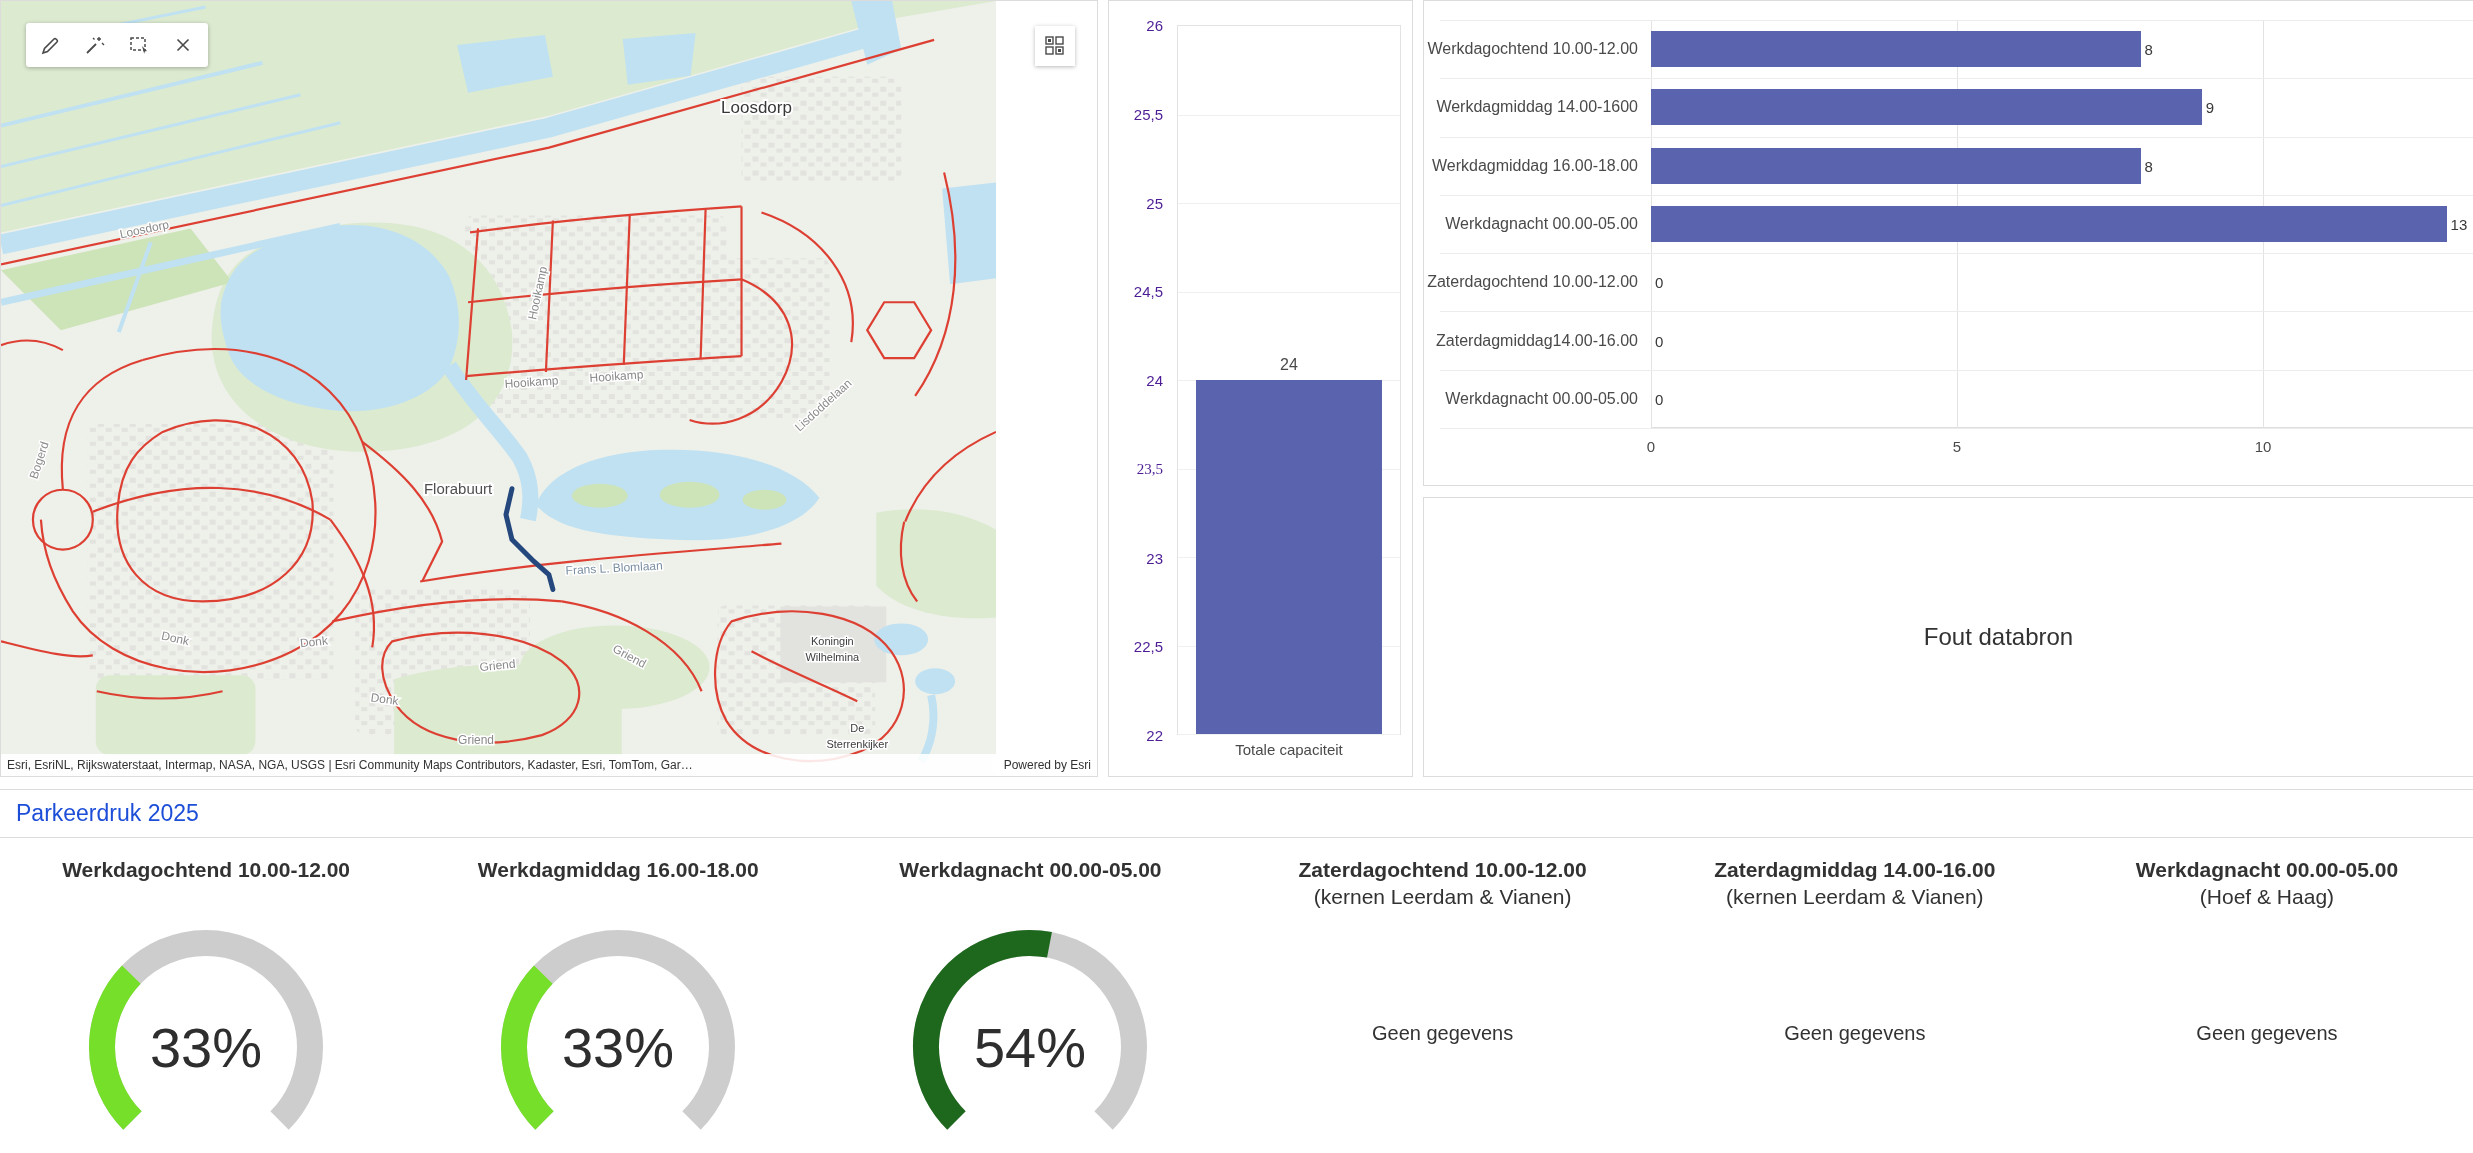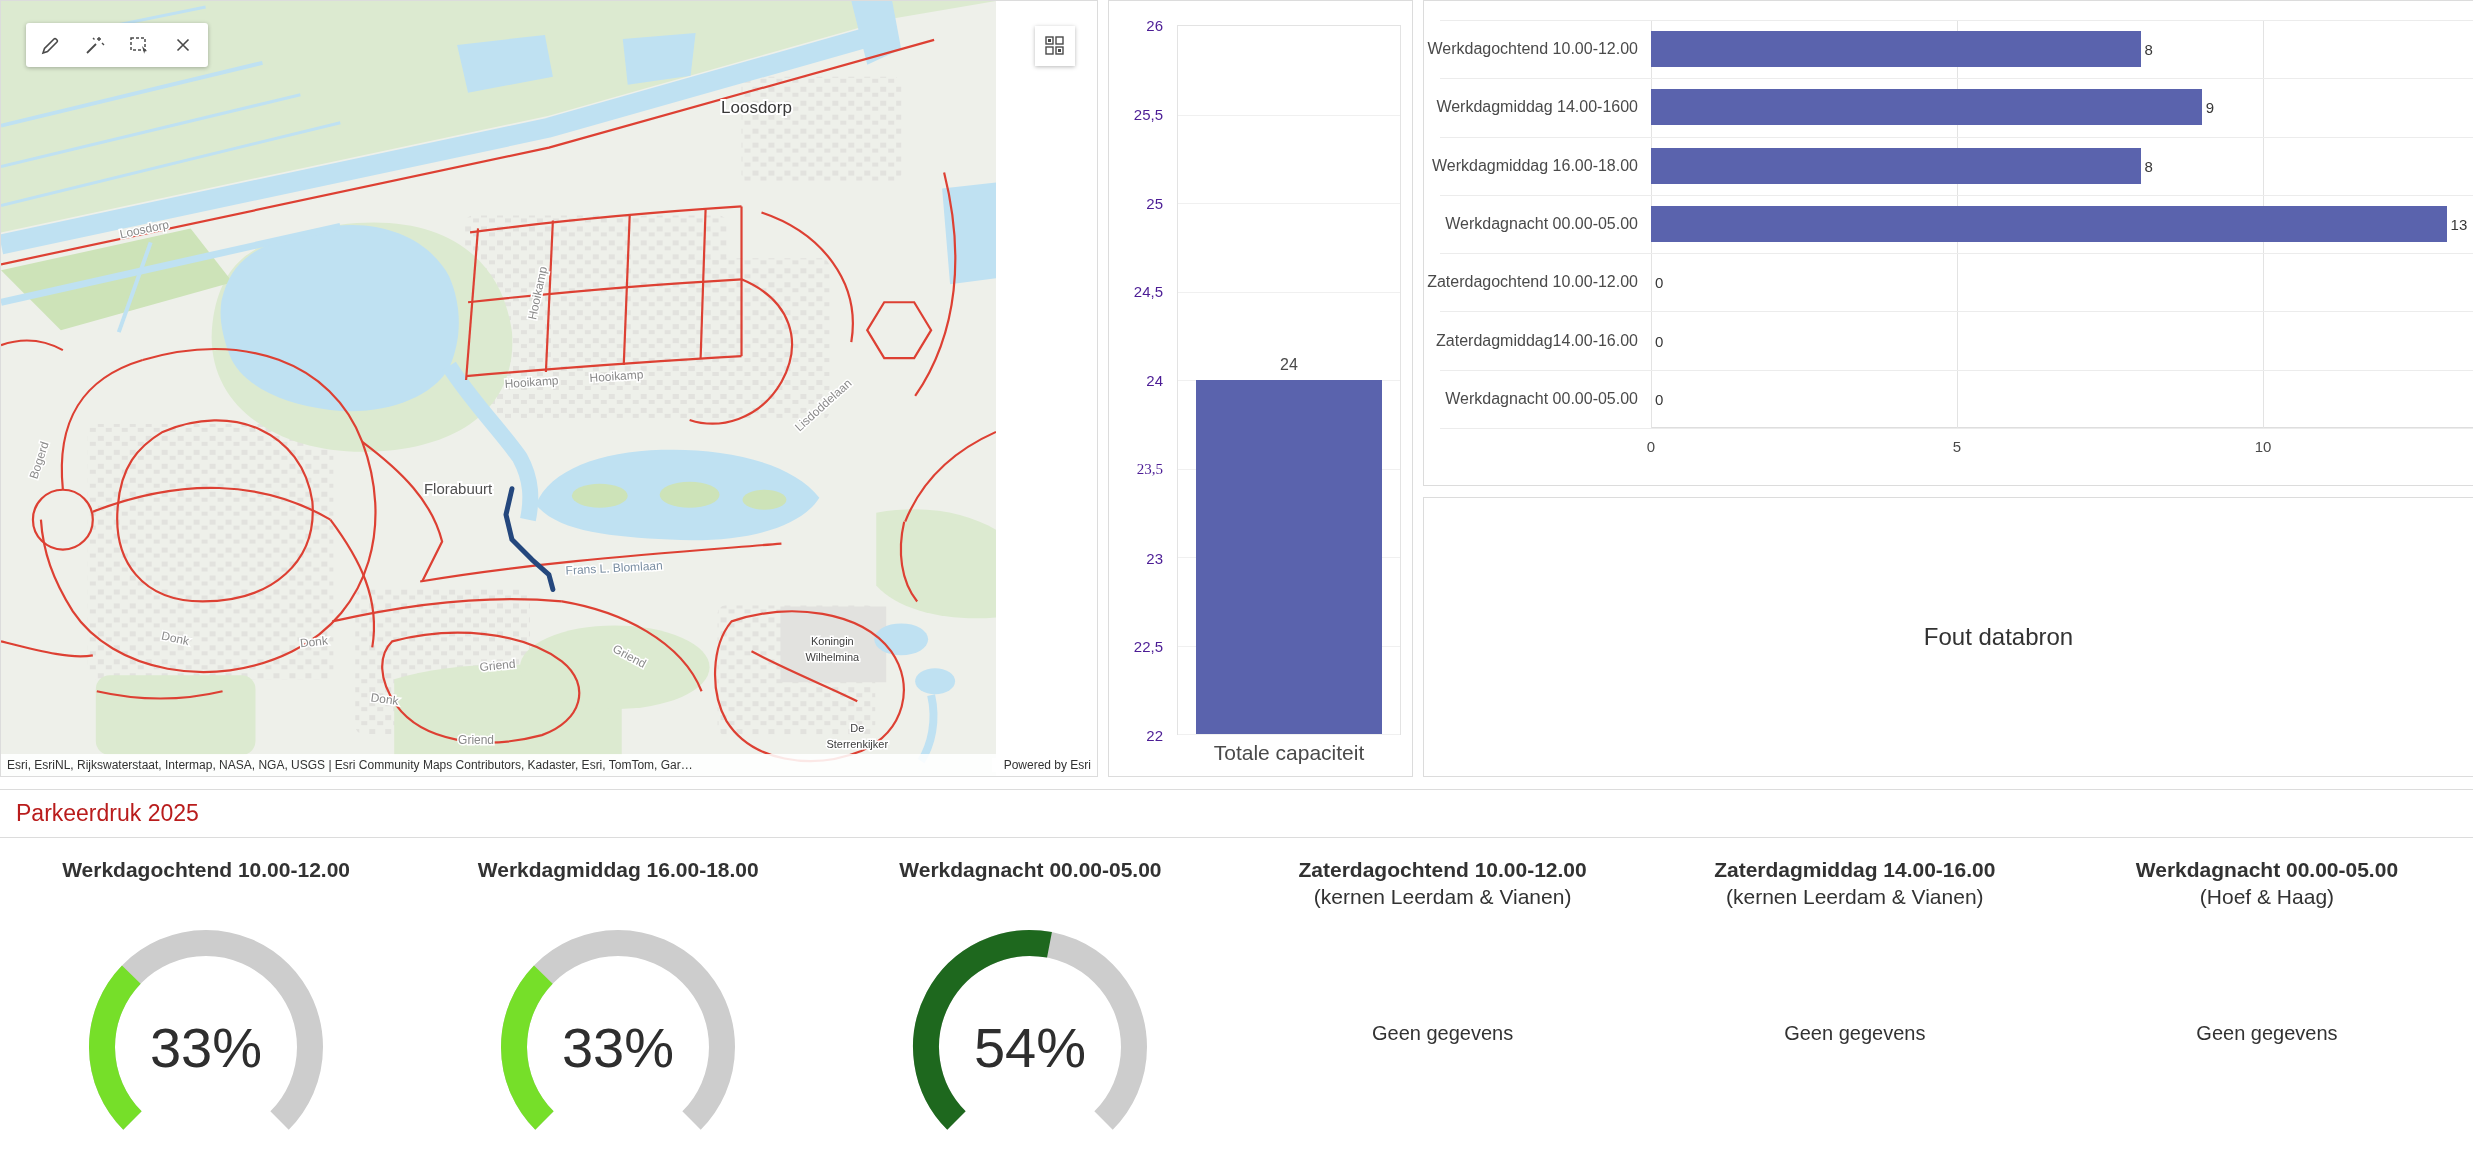--- a/index.html
+++ b/index.html
@@ -37,38 +37,38 @@
   .attr-right{background:#fff;padding-left:12px;white-space:nowrap}
 
   
   .capacity-panel{width:305px;height:777px}
   .vplot{position:absolute;left:68px;top:24px;width:224px;height:710px;border:1px solid #e3e3e3}
   .yaxis{position:absolute;left:0;top:24px;width:60px;height:710px}
   .ytick{position:absolute;right:6px;transform:translateY(-50%);font-size:15px;color:#4c1d95;white-space:nowrap}
   .gridline-h{position:absolute;left:0;width:100%;height:1px;background:#f0f0f0}
   .vbar{position:absolute;bottom:0;left:50%;transform:translateX(-50%);width:186px}
   .vbar-label{position:absolute;top:-24px;width:100%;text-align:center;font-size:16px;color:#4a4a4a}
-  .xlabel{position:absolute;top:740px;left:68px;width:224px;text-align:center;font-size:21px;color:#4a4a4a}
+  .xlabel{position:absolute;top:740px;left:68px;width:224px;text-align:center;font-size:15px;color:#4a4a4a}
 
   
   .right-col{width:1151px;display:flex;flex-direction:column;gap:11px}
   .sessions-panel{height:486px;overflow:hidden}
   .hplot-border{position:absolute;left:227px;top:19px;width:918px;height:408px;border:1px solid #dedede}
   .hgrid-v{position:absolute;top:19px;height:408px;width:1px;background:#e3e3e3}
   .hline{position:absolute;left:16px;right:12px;height:1px;background:#ececec}
   .hcat{position:absolute;left:0;width:214px;text-align:right;transform:translateY(-50%);font-size:16px;color:#4a4a4a;white-space:nowrap}
   .hbar{position:absolute}
   .hval{position:absolute;transform:translateY(-50%);font-size:15px;color:#383838}
   .hxtick{position:absolute;top:437px;transform:translateX(-50%);font-size:15px;color:#4a4a4a}
 
   .error-panel{height:280px;display:flex;align-items:center;justify-content:center;font-size:24px;color:#323232}
 
   
   .section-header{position:absolute;top:789px;left:0;width:2473px;height:49px;border-top:1px solid #dcdcdc;
-    border-bottom:1px solid #dcdcdc;display:flex;align-items:center;padding-left:16px;font-size:23px;color:#b91c1c;background:#fff}
+    border-bottom:1px solid #dcdcdc;display:flex;align-items:center;padding-left:16px;font-size:23px;color:#1d4ed8;background:#fff}
   .gauges{position:absolute;top:838px;left:0;width:2473px;height:315px;display:flex;overflow:hidden;background:#fff}
   .gcol{flex:1;text-align:center;padding-top:18px}
   .g-title{font-size:21px;font-weight:bold;color:#323232;line-height:27px}
   .g-sub{font-size:21px;color:#323232;line-height:27px}
   .g-nodata{margin-top:112px;font-size:20px;color:#323232}
   .gauge-svg{margin-top:40px}
   .g-value{font-size:56px;fill:#2e2e2e}
 </style>
 </head>
 <body>

